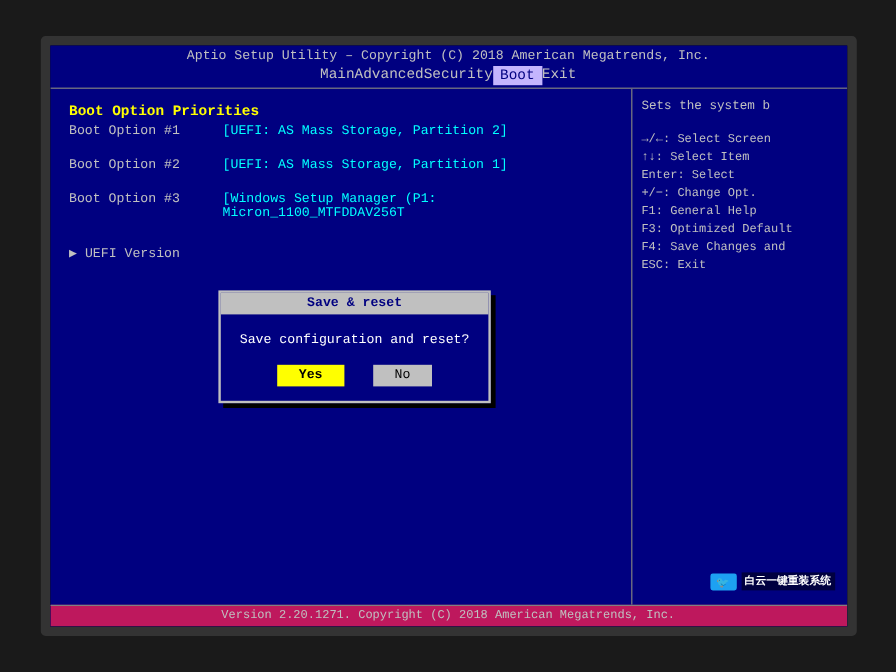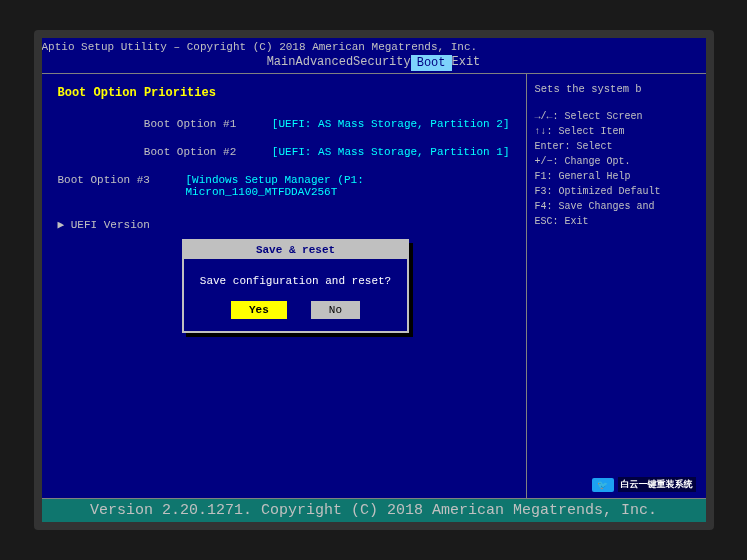--- a/index.html
+++ b/index.html
@@ -33,20 +33,21 @@
       display: flex;
       flex-direction: column;
       position: relative;
       overflow: hidden;
     }
 
     
     .menu-bar {
       background: #000080;
       color: #c0c0c0;
+      text-align: center;
       padding: 3px 0 2px 0;
       font-size: 12px;
       border-bottom: 1px solid #808080;
     }
 
     .menu-title {
       color: #c0c0c0;
       font-size: 11px;
       margin-bottom: 2px;
     }
@@ -56,21 +57,21 @@
       justify-content: center;
       font-size: 12px;
     }
 
     .menu-item {
       color: #c0c0c0;
       cursor: pointer;
     }
 
     .menu-item.active {
-      background: #7dd3fc;
+      background: #c4b5fd;
       color: #000080;
       padding: 1px 6px;
     }
 
     
     .content-area {
       display: flex;
       flex: 1;
       overflow: hidden;
     }
@@ -80,29 +81,28 @@
       flex: 1;
       padding: 12px 16px;
       color: #c0c0c0;
       font-size: 11.5px;
       position: relative;
     }
 
     .section-title {
       color: #ffff00;
       font-size: 12px;
-      margin-bottom: 18px;
+      margin-bottom: 4px;
       font-weight: bold;
     }
 
     .boot-option {
       margin-bottom: 16px;
       display: flex;
       align-items: flex-start;
-      justify-content: flex-end;
     }
 
     .boot-option-label {
       color: #c0c0c0;
       font-size: 11px;
       min-width: 120px;
     }
 
     .boot-option-value {
       color: #00ffff;
@@ -143,26 +143,26 @@
     }
 
     .key-help-item {
       color: #c0c0c0;
       font-size: 10px;
       line-height: 1.5;
     }
 
     
     .status-bar {
-      background: #0f766e;
+      background: #be185d;
       border-top: 1px solid #808080;
       padding: 3px 0;
       text-align: center;
       color: #c0c0c0;
-      font-size: 15px;
+      font-size: 10px;
     }
 
     
     .dialog-overlay {
       position: absolute;
       top: 0;
       left: 12px;
       width: 100%;
       height: 100%;
       display: flex;

